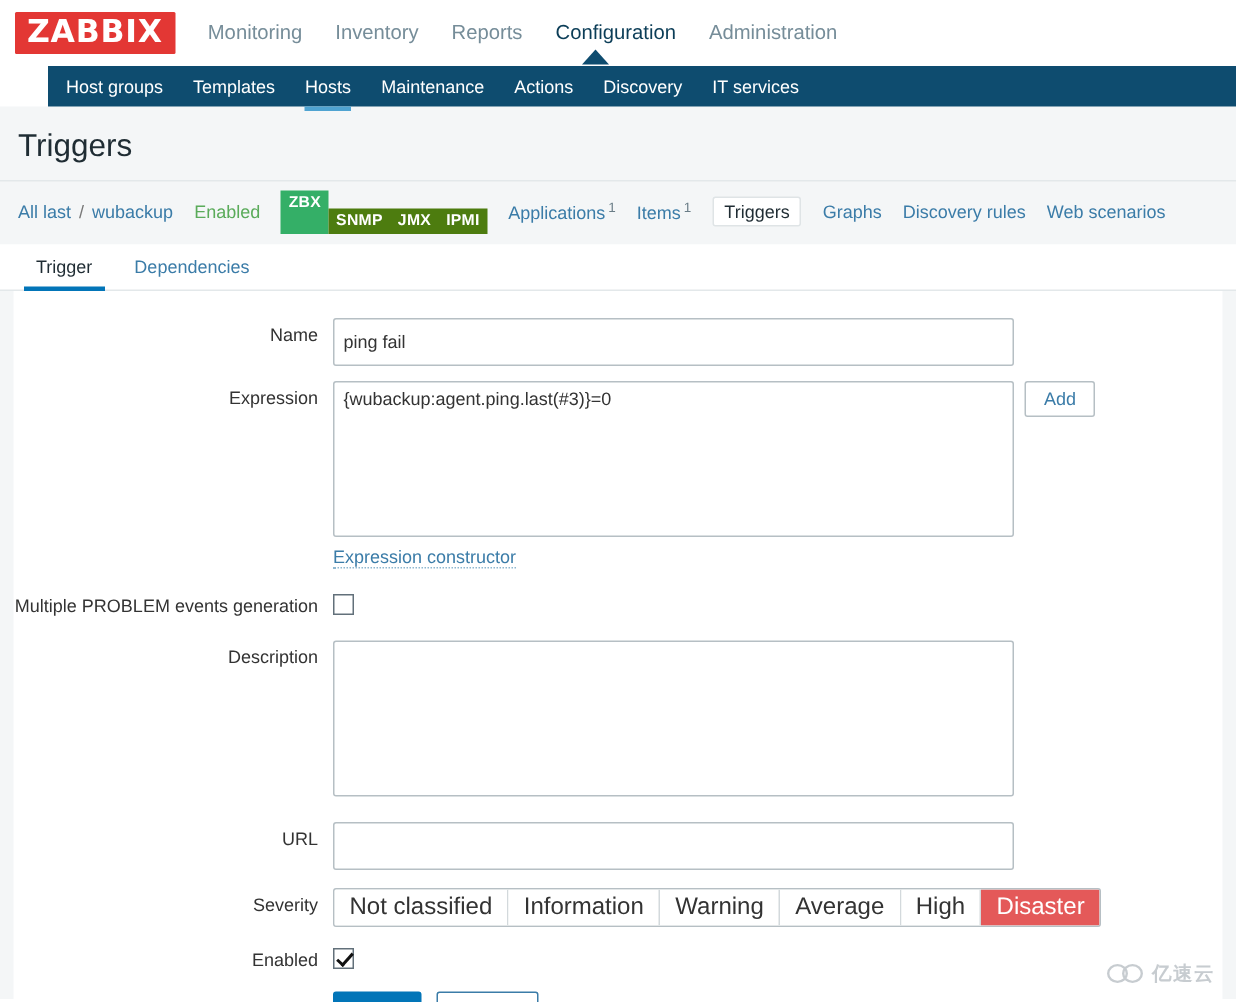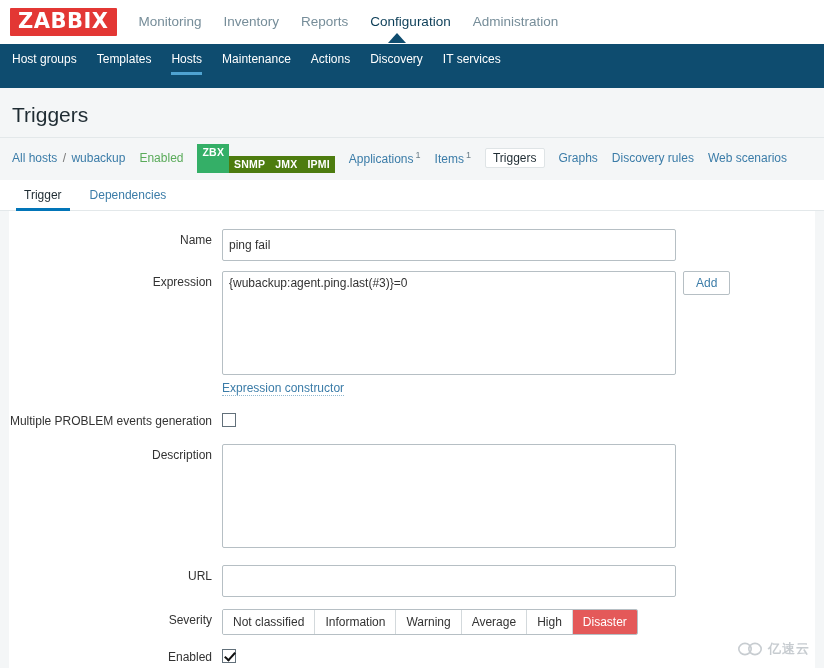--- a/index.html
+++ b/index.html
@@ -53,28 +53,29 @@
     font-size: 13.5px;
     line-height: 44px;
     white-space: nowrap;
   }
   .mainnav a.active {
     color: #0b3d57;
   }
 
   
   .subnav {
-    height: 44px;
+    height: 27px;
     background: #0e4c6f;
     display: flex;
-    align-items: flex-start;
+    align-items: center;
     gap: 20px;
     padding: 0 12px;
     box-sizing: border-box;
     position: relative;
+    margin-left: 32px;
   }
   .subnav a {
     color: #ffffff;
     text-decoration: none;
     font-size: 12px;
     line-height: 30px;
     position: relative;
     white-space: nowrap;
   }
   .subnav a.active::after {
@@ -286,21 +287,21 @@
 
   
   .seg {
     display: inline-flex;
     border: 1px solid #b6bfc4;
     border-radius: 2px;
     overflow: hidden;
     height: 24px;
   }
   .seg-item {
-    font-size: 12px;
+    font-size: 16px;
     color: #333333;
     background: #ffffff;
     padding: 0 10px;
     display: flex;
     align-items: center;
     border-right: 1px solid #d3d9dc;
     cursor: pointer;
     white-space: nowrap;
   }
   .seg-item:last-child { border-right: none; }
@@ -389,21 +390,21 @@
   <a href="#">Discovery</a>
   <a href="#">IT services</a>
 </div>
 
 <div class="page-head">
   <h1 class="page-title">Triggers</h1>
 </div>
 
 <div class="crumbs">
   <span>
-    <a href="#">All hosts</a>
+    <a href="#">All last</a>
     <span class="crumb-sep">/</span>
     <a href="#" class="crumb-host">wubackup</a>
   </span>
   <span class="crumb-status">Enabled</span>
 
   <span class="badges">
     <span class="badge on">ZBX</span>
     <span class="badge off">SNMP</span>
     <span class="badge off">JMX</span>
     <span class="badge off">IPMI</span>

